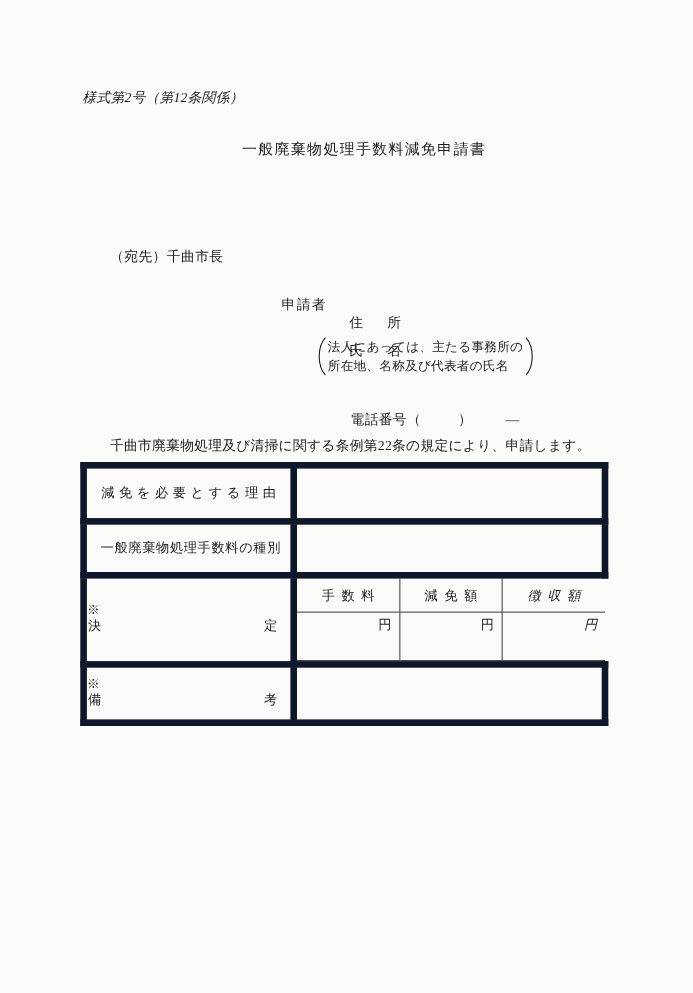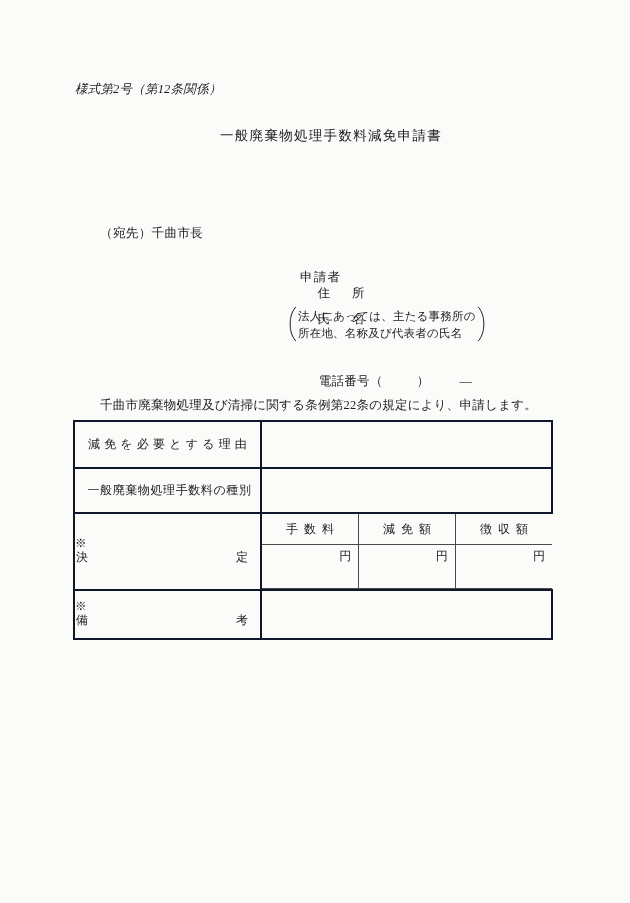--- a/index.html
+++ b/index.html
@@ -69,21 +69,20 @@
     font-size: 12.5px;
     letter-spacing: 0.4px;
   }
 
   
   .applicant-label {
     left: 256px;
     top: 270px;
     font-size: 12.5px;
     letter-spacing: 1.2px;
-    margin-left: 44px;
   }
   .applicant-address-label {
     left: 305px;
     top: 270px;
     font-size: 12.5px;
   }
   .applicant-name-label {
     left: 305px;
     top: 296px;
     font-size: 12.5px;
@@ -151,21 +150,21 @@
   
   .form-table {
     position: absolute;
     left: 73px;
     top: 420px;
     width: 480px;
     border-collapse: collapse;
     table-layout: fixed;
   }
   .form-table td {
-    border: 2px solid #0f172a;
+    border: 6px solid #0f172a;
     padding: 0;
     font-size: 12px;
     vertical-align: top;
     background: transparent;
   }
 
   .lbl-cell {
     width: 185px;
     text-align: center;
     vertical-align: middle !important;
@@ -243,21 +242,21 @@
     padding-left: 6px;
     display: inline-block;
   }
   .amount-table .amt-body {
     height: 40px;
     text-align: right;
     vertical-align: top;
     padding: 3px 7px 0 0;
   }
   .amount-table .no-left  { border-left: none; }
-  .amount-table .no-right { border-right: none; }
+  .amount-table .no-right { border-right: none; font-style: italic; }
   .amount-table .no-top   { border-top: none; }
 
   .blank-cell { }
 
   
   .footnote {
     left: 86px;
     top: 642px;
     font-size: 12.5px;
     letter-spacing: 0.3px;

